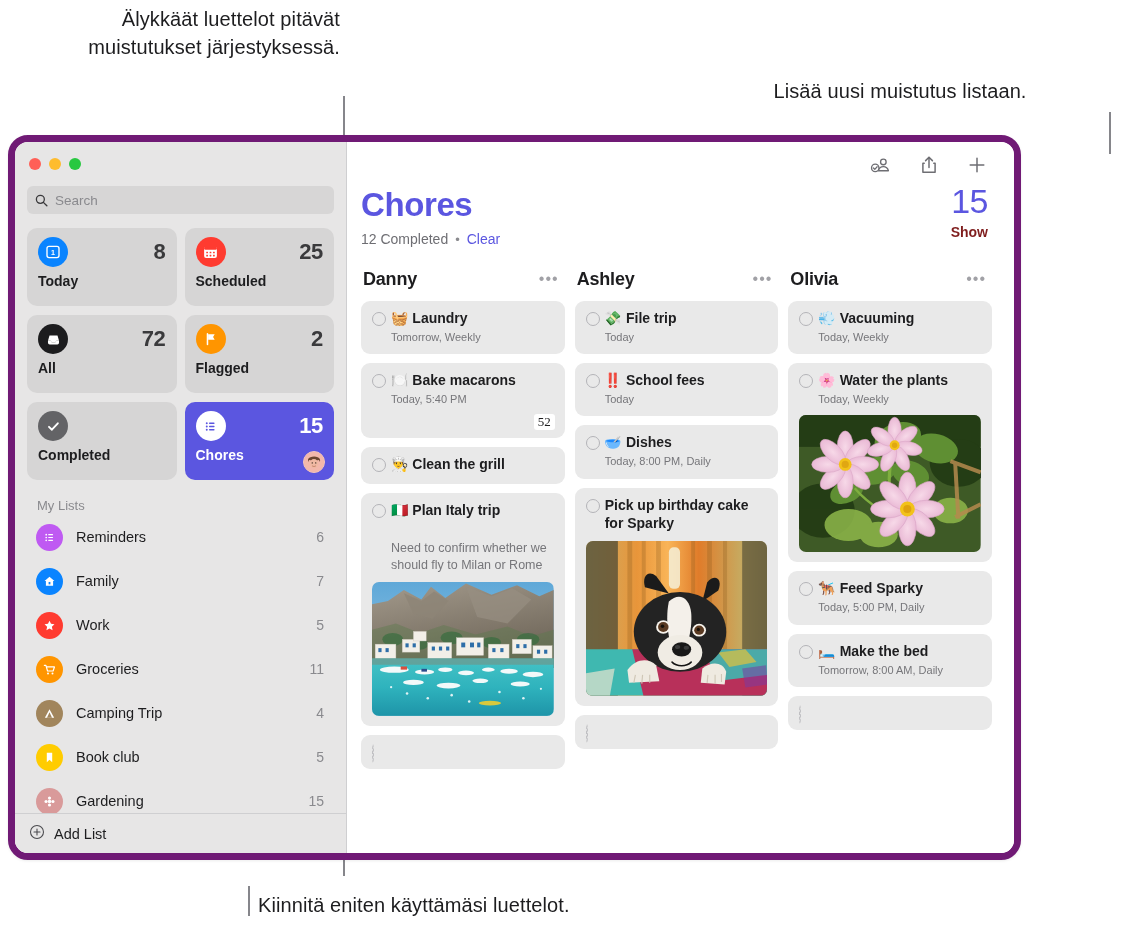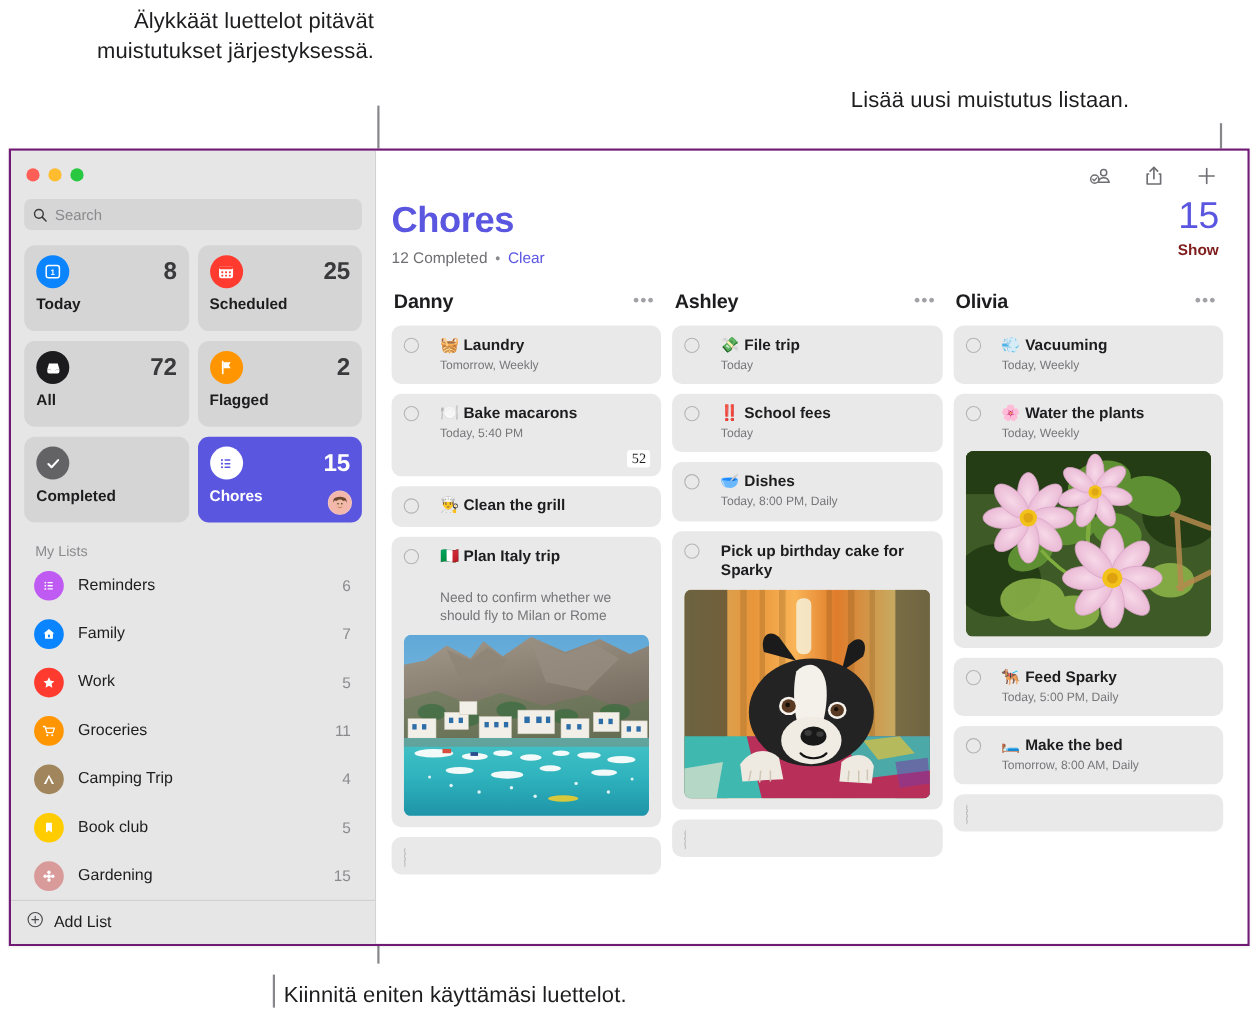--- a/index.html
+++ b/index.html
@@ -27,24 +27,24 @@
   .leader { position: absolute; background: #86868b; }
   #leader-left   { left: 343px; top: 96px;  width: 1.5px; height: 44px; }
   #leader-left2  { left: 343px; top: 488px; width: 1.5px; height: 388px; }
   #leader-right  { left: 1109px;top: 112px; width: 1.5px; height: 42px; }
   #leader-bottom { left: 248px; top: 886px; width: 1.5px; height: 30px; }
 
   
   .window {
     position: absolute;
     left: 8px; top: 135px;
-    width: 1128px; height: 725px;
+    width: 1013px; height: 725px;
     background: #ffffff;
-    border-radius: 0;
-    border: 2px solid #701a75;
+    border-radius: 20px;
+    border: 7px solid #701a75;
     overflow: hidden;
     display: flex;
     box-shadow: 0 1px 3px rgba(0,0,0,0.08);
   }
 
   
   .sidebar {
     width: 332px;
     background: #e7e6e6;
     position: relative;
@@ -184,21 +184,21 @@
   .col-title { font-size: 18px; font-weight: 700; color: #1d1d1f; letter-spacing: -0.2px; }
   .ellipsis { font-size: 16px; color: #a1a1a6; letter-spacing: 1px; line-height: 0.6; }
 
   .card {
     background: #e9e9e9;
     border-radius: 9px;
     padding: 9px 11px 10px 11px;
     margin-bottom: 9px;
     position: relative;
   }
-  .card-row { display: flex; gap: 19px; align-items: flex-start; }
+  .card-row { display: flex; gap: 5px; align-items: flex-start; }
   .circle {
     width: 14px; height: 14px; border-radius: 50%;
     border: 1.3px solid #b4b4b8; flex: 0 0 auto; margin-top: 2px;
   }
   .circle.dashed { border-style: dashed; border-color: #bfbfc2; }
   .card-body { flex: 1; min-width: 0; }
   .card-title {
     font-size: 14px; font-weight: 700; color: #1d1d1f;
     line-height: 1.28; word-wrap: break-word;
   }

